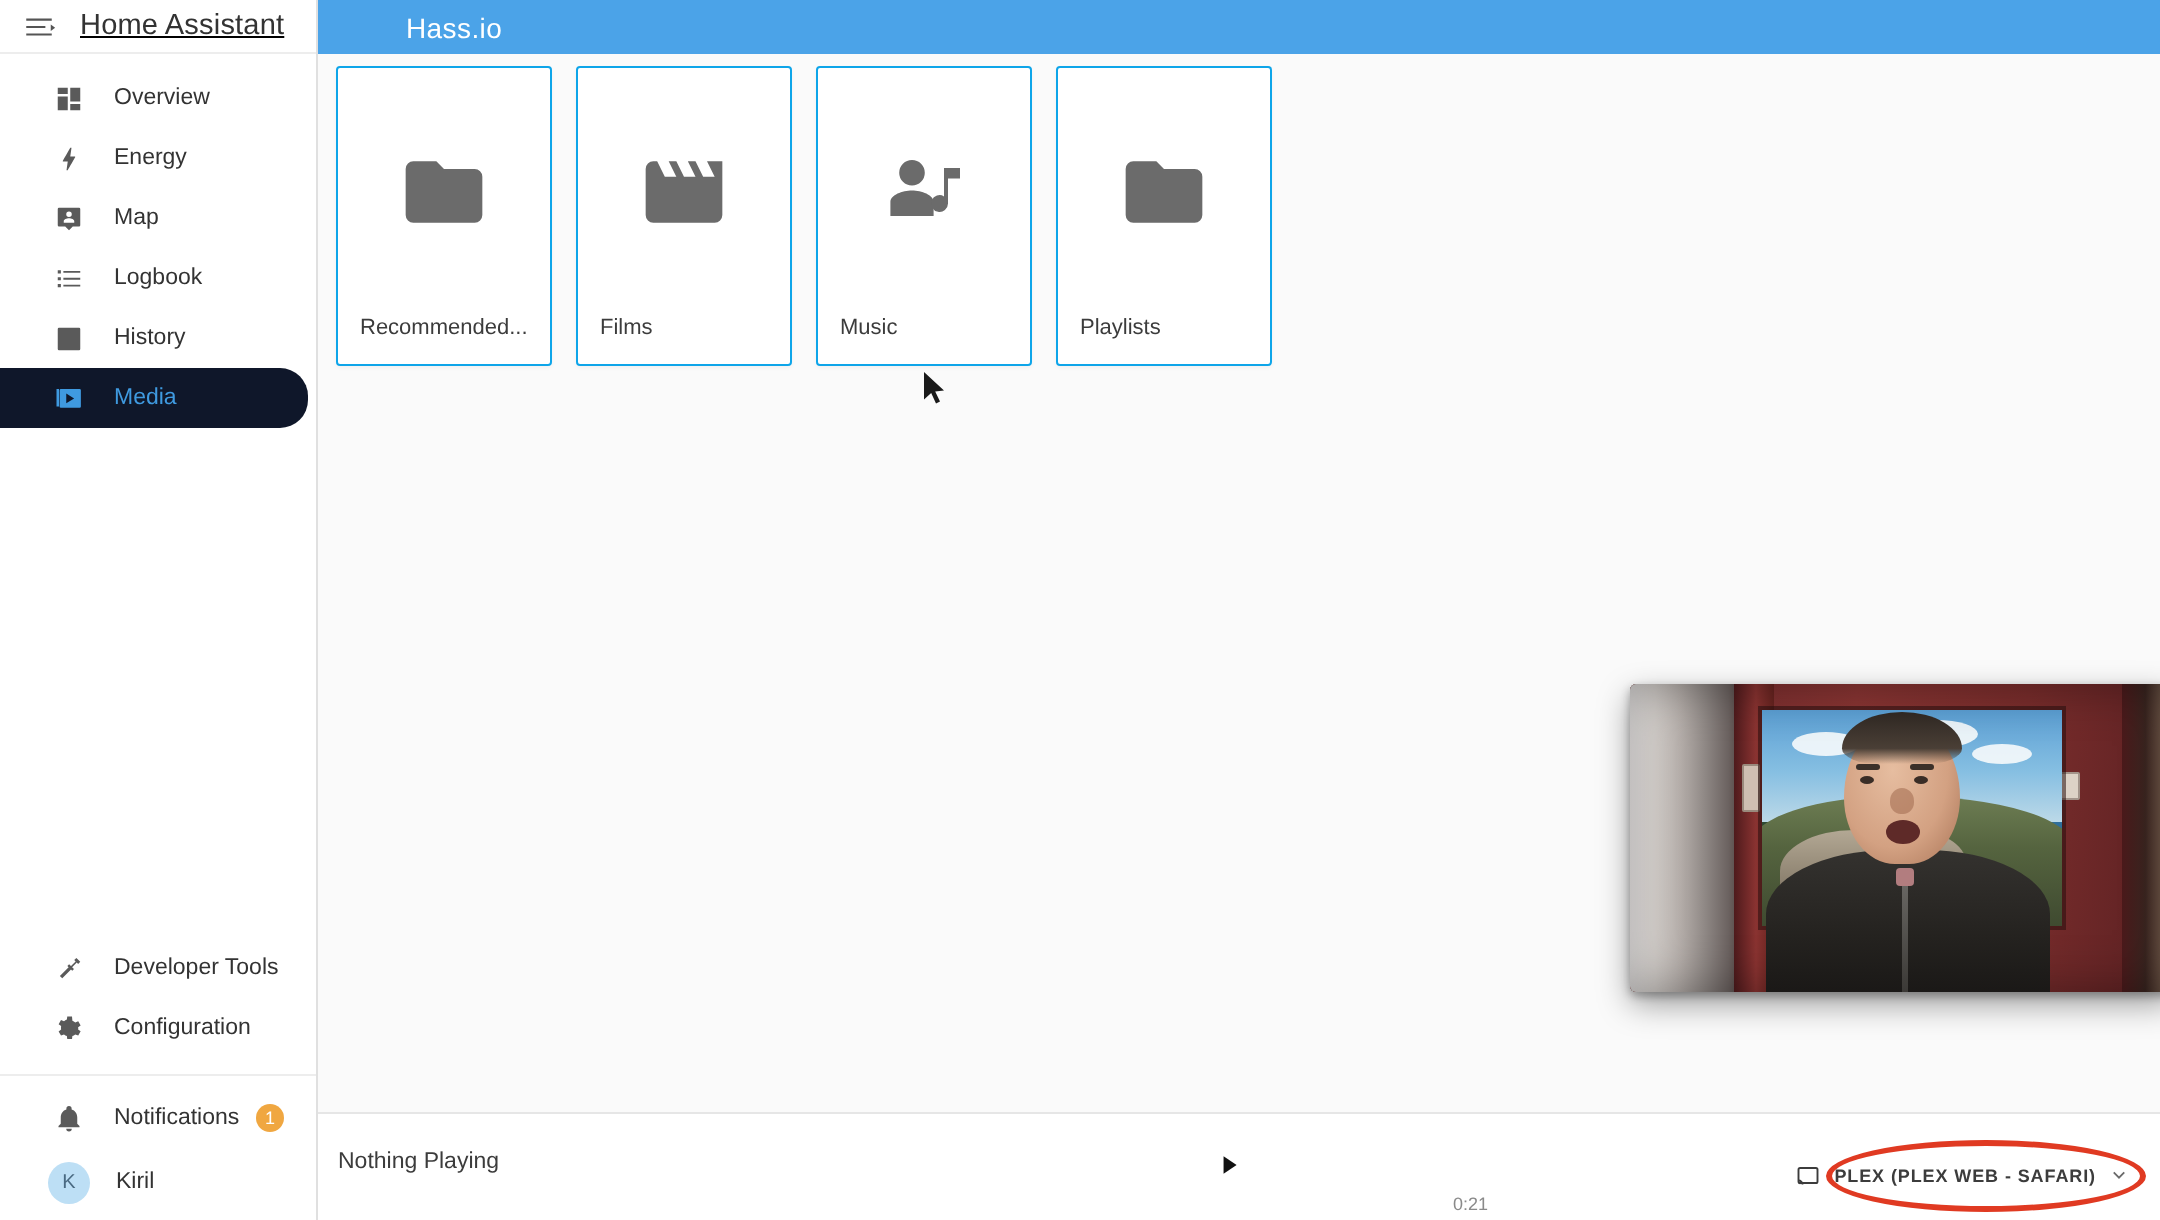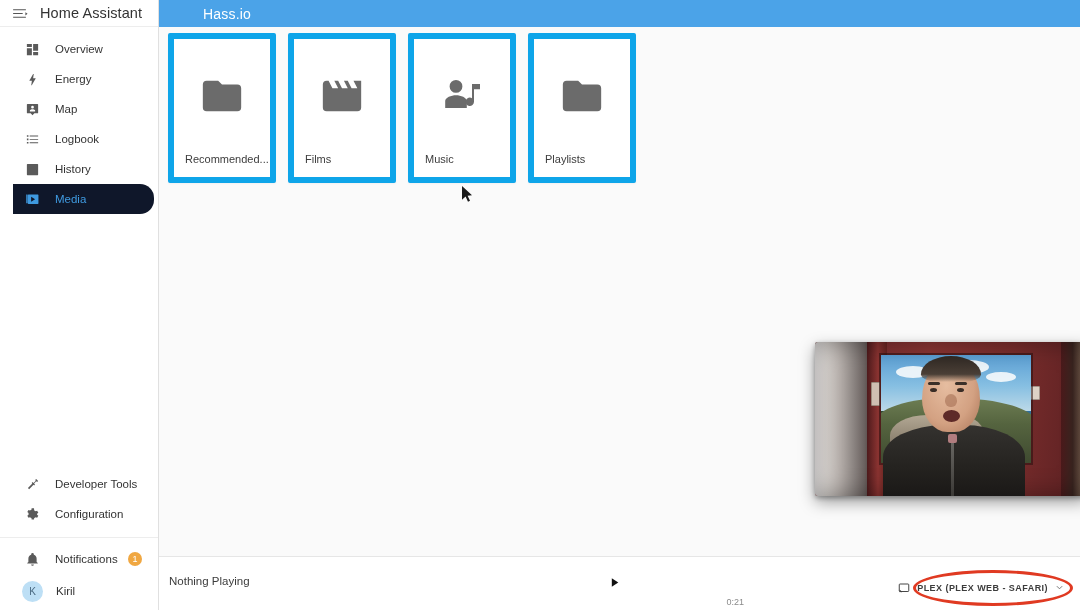--- a/index.html
+++ b/index.html
@@ -32,20 +32,21 @@
     position: relative;
     z-index: 5;
   }
   .sidebar-header {
     height: 27px;
     display: flex;
     align-items: center;
     padding: 0 0 0 8px;
     border-bottom: 1px solid #ededed;
     flex: 0 0 27px;
+    text-decoration: underline;
   }
   .menu-icon {
     width: 22px; height: 22px;
     display: flex; align-items: center; justify-content: center;
     color: #555;
     cursor: pointer;
   }
   .ha-title {
     font-size: 14.5px;
     color: #333333;
@@ -55,25 +56,24 @@
   }
 
   .nav-list {
     padding-top: 7px;
     flex: 0 0 auto;
   }
   .nav-item {
     height: 30px;
     display: flex;
     align-items: center;
-    padding-left: 8px;
+    padding-left: 23px;
     cursor: pointer;
     border-radius: 0 14px 14px 0;
     margin-right: 4px;
-    margin-left: 13px;
   }
   .nav-item .nav-icon {
     width: 22px; height: 22px;
     display: flex; align-items: center; justify-content: center;
     color: #5a5a5a;
     flex: 0 0 22px;
   }
   .nav-item .nav-label {
     font-size: 11.5px;
     color: #333333;
@@ -150,21 +150,21 @@
 
   .card-grid {
     display: flex;
     gap: 12px;
     flex-wrap: wrap;
   }
   .media-card {
     width: 108px;
     height: 150px;
     background: #ffffff;
-    border: 6px solid #0ea5e9;
+    border: 1px solid #0ea5e9;
     border-radius: 2px;
     box-shadow: 0 1px 2px rgba(0,0,0,0.04);
     display: flex;
     flex-direction: column;
     cursor: pointer;
     position: relative;
   }
   .card-thumb {
     flex: 1 1 auto;
     display: flex;

